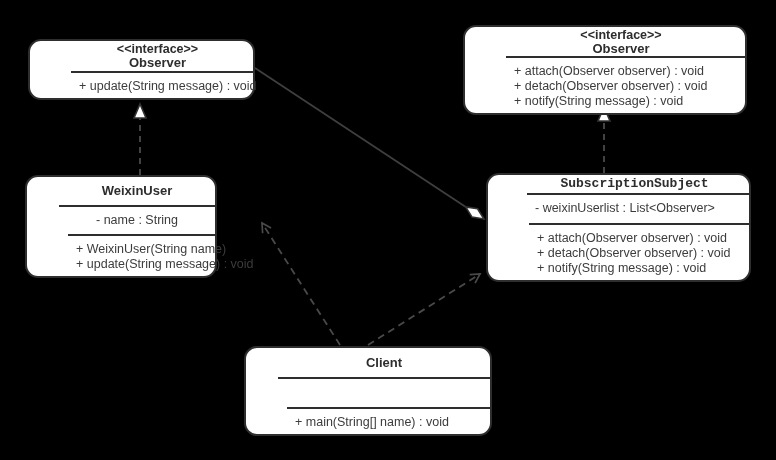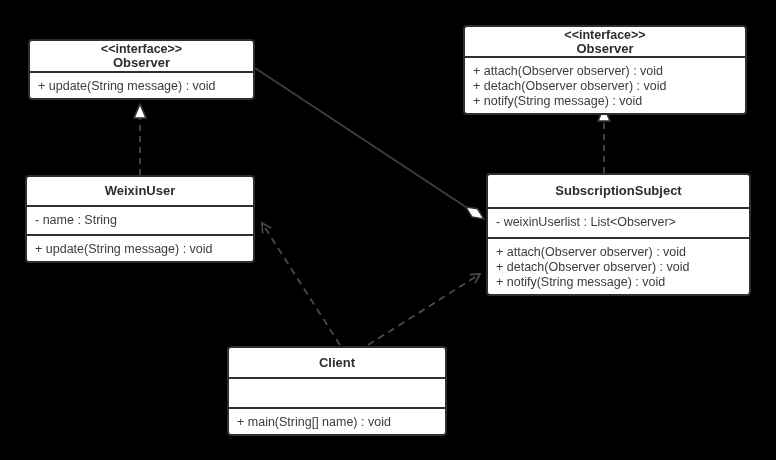--- a/index.html
+++ b/index.html
@@ -2,31 +2,31 @@
 <html><head>
 <meta charset="utf-8">
 <style>
   html,body{margin:0;padding:0;background:#000;}
   .canvas{
     position:relative;width:776px;height:460px;background:#000000;
     font-family:"Liberation Sans","DejaVu Sans",sans-serif;overflow:hidden;
   }
   .edges{position:absolute;left:0;top:0;width:776px;height:460px;}
   .uml-class{
-    position:absolute;background:#ffffff;border:2px solid #2e2e2e;border-radius:4px;
-    box-sizing:border-box;color:#3c3c3c;font-size:12.5px;
+    position:absolute;background:#ffffff;border:2px solid #2e2e2e;border-radius:13px;
+    box-sizing:border-box;color:#3c3c3c;font-size:12.5px;padding-left:32px;
   }
   .compartment{box-sizing:border-box;}
   .compartment + .compartment{border-top:2px solid #2e2e2e;}
   .title-compartment{
     display:flex;flex-direction:column;justify-content:center;align-items:center;
     font-weight:bold;color:#2d2d2d;line-height:14px;font-size:13px;
   }
   .stereotype{font-size:12.5px;}
-  .members{padding:6px 8px 4px 8px;}
+  .members{padding:6px 8px 4px 8px;margin-left:9px;}
   .member{line-height:15px;white-space:nowrap;}
   .attrs{padding:6px 8px 4px 8px;}
 </style>
 </head>
 <body>
 
 <div class="canvas">
 
   <svg class="edges" viewBox="0 0 776 460" xmlns="http://www.w3.org/2000/svg">
     <defs>
@@ -67,47 +67,48 @@
       <div class="stereotype">&lt;&lt;interface&gt;&gt;</div>
       <div class="class-name">Observer</div>
     </div>
     <div class="compartment members">
       <div class="member">+ attach(Observer observer) : void</div>
       <div class="member">+ detach(Observer observer) : void</div>
       <div class="member">+ notify(String message) : void</div>
     </div>
   </div>
 
-  <div class="uml-class" style="left:25px;top:175px;width:230px;">
+  <div class="uml-class" style="left:25px;top:175px;width:192px;">
     <div class="compartment title-compartment" style="height:28px;">
       <div class="class-name">WeixinUser</div>
     </div>
-    <div class="compartment attrs" style="height:29px;">
+    <div class="compartment attrs" style="height:29px;text-align:center;">
       <div class="member">- name : String</div>
     </div>
     <div class="compartment members">
+      <div class="member">+ WeixinUser(String name)</div>
       <div class="member">+ update(String message) : void</div>
     </div>
   </div>
 
   <div class="uml-class" style="left:486px;top:173px;width:265px;">
-    <div class="compartment title-compartment" style="height:32px;">
+    <div class="compartment title-compartment" style="height:18px;font-family:Liberation Mono, monospace;">
       <div class="class-name">SubscriptionSubject</div>
     </div>
-    <div class="compartment attrs" style="height:30px;">
+    <div class="compartment attrs" style="height:30px;margin-left:7px;">
       <div class="member">- weixinUserlist : List&lt;Observer&gt;</div>
     </div>
     <div class="compartment members">
       <div class="member">+ attach(Observer observer) : void</div>
       <div class="member">+ detach(Observer observer) : void</div>
       <div class="member">+ notify(String message) : void</div>
     </div>
   </div>
 
-  <div class="uml-class" style="left:227px;top:346px;width:220px;">
+  <div class="uml-class" style="left:244px;top:346px;width:248px;">
     <div class="compartment title-compartment" style="height:29px;">
       <div class="class-name">Client</div>
     </div>
     <div class="compartment attrs" style="height:30px;"></div>
     <div class="compartment members">
       <div class="member">+ main(String[] name) : void</div>
     </div>
   </div>
 
 </div>

